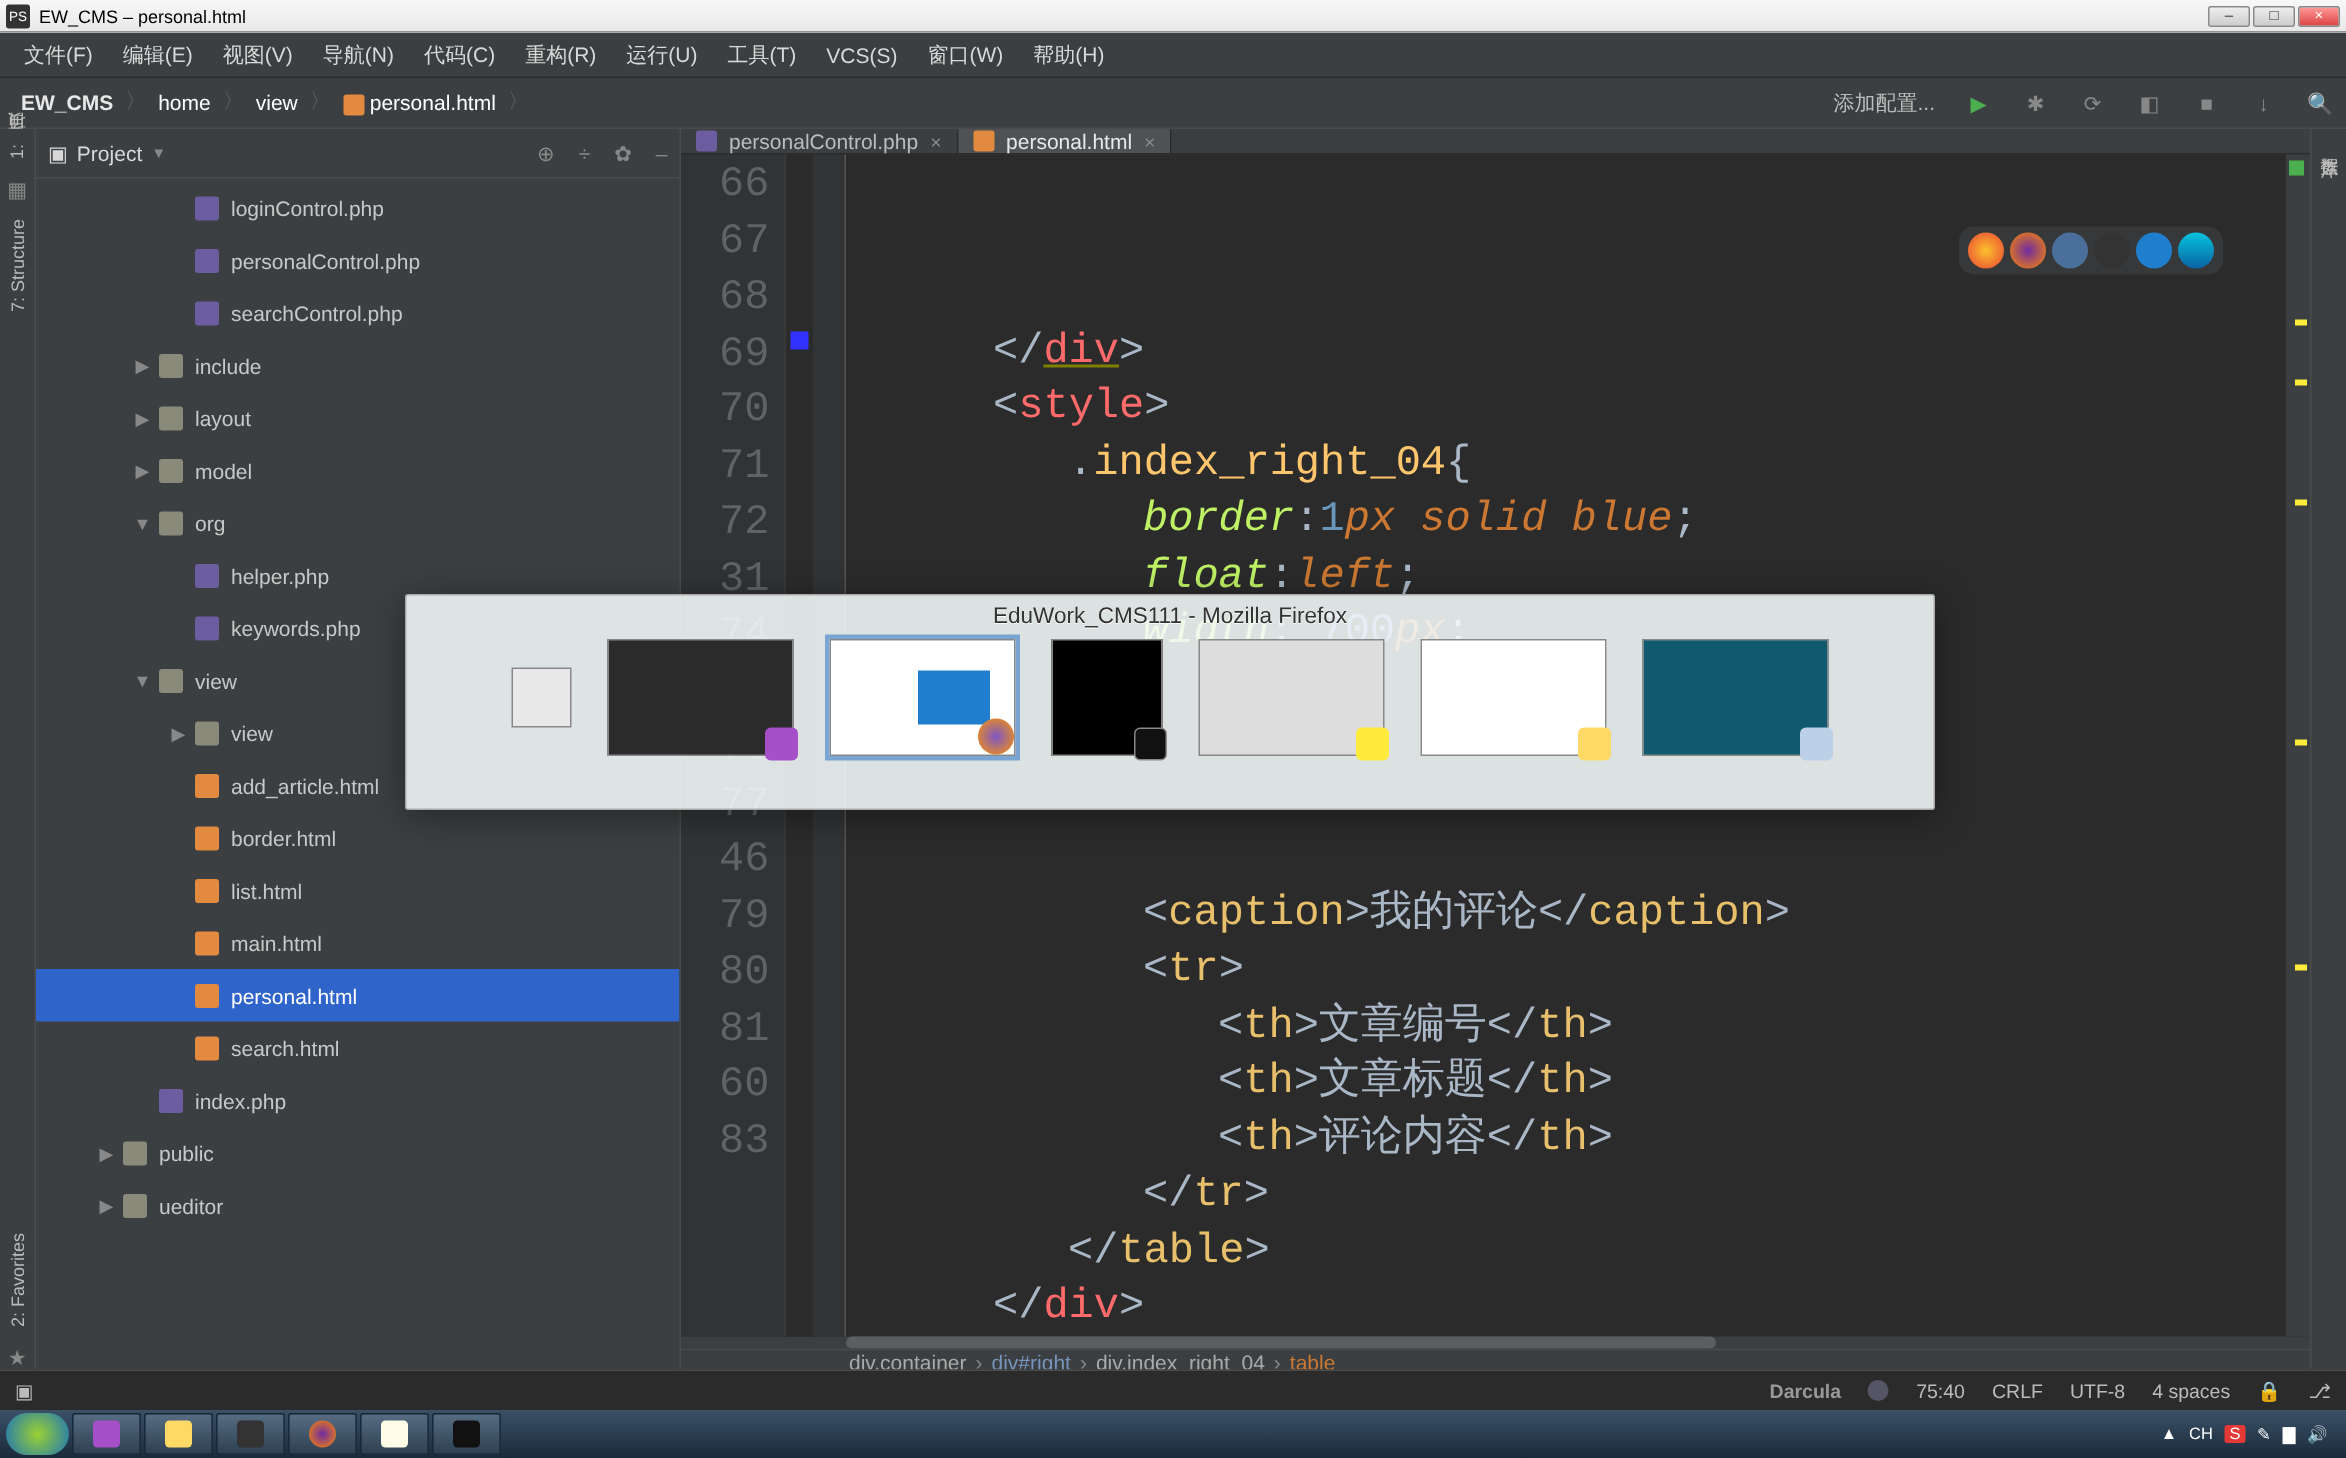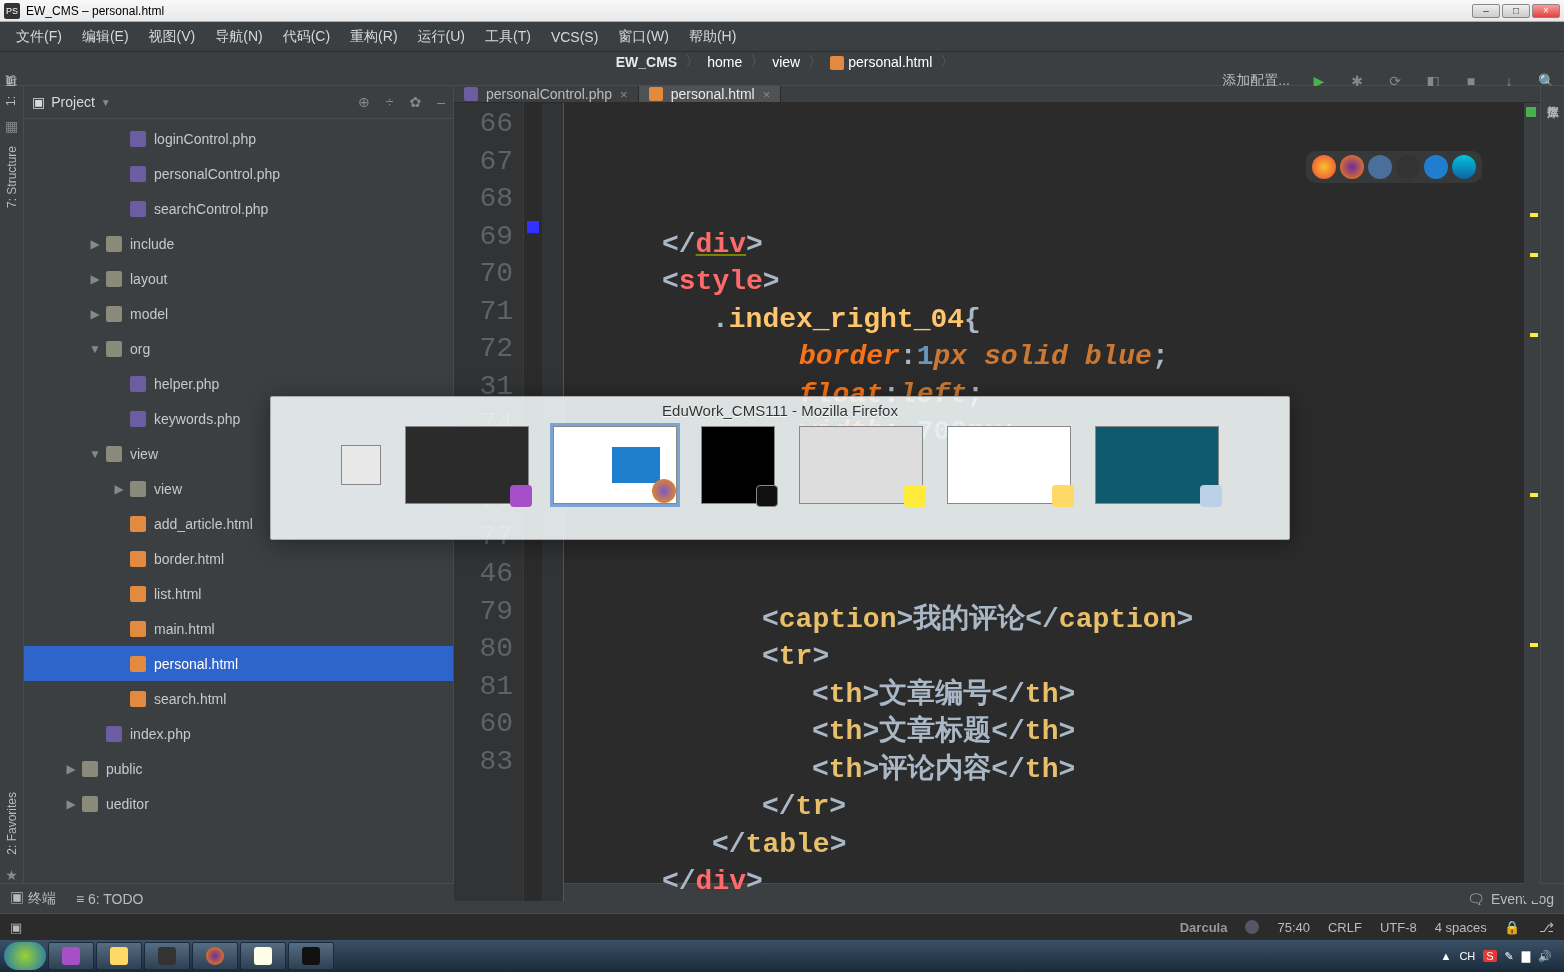--- a/index.html
+++ b/index.html
@@ -11,21 +11,21 @@
 .titlebar .title-text { font-size: 12px; color: #000; }
 .titlebar .win-controls { margin-left: auto; display: flex; gap: 2px; }
 .titlebar .win-btn { width: 28px; height: 14px; background: linear-gradient(#eee,#ccc); border: 1px solid #888; border-radius: 2px; display:flex; align-items:center; justify-content:center; font-size:10px; color:#333; }
 .titlebar .win-btn.close { background: linear-gradient(#f99,#d44); color:#fff;}
 
 
 .ide { height: 918px; background: #3c3f41; color: #bbb; display: flex; flex-direction: column; }
 .menubar { height: 30px; background: #3c3f41; display: flex; align-items: center; padding: 0 6px; border-bottom: 1px solid #2b2b2b; }
 .menubar .item { padding: 0 10px; font-size: 14px; color: #d8d8d8; cursor: default; }
 
-.navbar { height: 34px; background: #3c3f41; display: flex; align-items: center; border-bottom: 1px solid #4b4b4b; padding: 0 8px; flex-direction: column; }
+.navbar { height: 34px; background: #3c3f41; display: flex; align-items: center; border-bottom: 1px solid #4b4b4b; padding: 0 8px; }
 .crumb { display: flex; align-items: center; gap: 2px; font-size: 14px; }
 .crumb .seg { padding: 2px 6px; color: #ffffff; }
 .crumb .seg.first { font-weight: bold; color: #e8e8e8; }
 .crumb .chev { color: #666; }
 .crumb .file-icon { width:14px; height:14px; background:#e28a3f; display:inline-block; border-radius:2px; margin-right:4px; vertical-align:middle;}
 .navbar .right-tools { margin-left: auto; display: flex; align-items: center; gap: 20px; }
 .navbar .config-btn { color: #bbb; font-size: 14px; }
 .navbar .tool-ic { width: 18px; height: 18px; color: #888; display:flex; align-items:center; justify-content:center; }
 
 .main { flex: 1; display: flex; min-height: 0; }
@@ -58,25 +58,25 @@
 .tab { display:flex; align-items:center; padding:0 10px; gap:8px; color:#bbb; border-right:1px solid #2b2b2b; }
 .tab.active { background:#4e5254; color:#e8e8e8; }
 .tab .tab-ic { width:14px; height:14px; display:inline-block; border-radius:2px;}
 .tab .close { color:#888; font-size:13px;}
 
 .code-area { flex:1; display:flex; position:relative; font-family:"Consolas","Courier New",monospace; font-size:28px; }
 .gutter-col { width:70px; background:#313335; text-align:right; padding-right:10px; color:#606366; border-right:1px solid #3a3a3a; line-height:37.5px; padding-top:2px;}
 .fold-col { width:22px; background:#313335; border-right:1px solid #555; position:relative;}
 .gutter2 { width:18px; background:#2b2b2b; position:relative;}
 .gutter2 .blue-sq { width:12px; height:12px; background:#3030ff; position:absolute; left:3px;}
-.code-lines { flex:1; line-height:37.5px; padding-left:8px; white-space:pre; color:#a9b7c6; padding-top:10px; position:relative;font-weight:bold;}
+.code-lines { flex:1; line-height:37.5px; padding-left:8px; white-space:pre; color:#a9b7c6; padding-top:0; position:relative;}
 .code-lines .ln { height:37.5px; }
 .t-tag { color:#e8bf6a; }
 .t-class { color:#ffc66d; }
-.t-prop { color:#f97316; font-style:italic;margin-left:37px; }
+.t-prop { color:#bef264; font-style:italic; }
 .t-num { color:#6897bb; }
 .t-kw { color:#cc7832; font-style:italic;}
 .t-br { color:#a9b7c6; }
 .t-red { color:#ff6b6b; }
 .t-text { color:#a9b7c6; }
 .code-lines .indent1 { display:inline-block; width: 90px; }
 .code-lines .indent2 { display:inline-block; width: 140px; }
 .code-lines .indent3 { display:inline-block; width: 190px; }
 .code-lines .indent4 { display:inline-block; width: 240px; }
 .right-marker-col { width:16px; background:#3c3f41; position:relative;}
@@ -367,25 +367,20 @@
           <span>›</span>
         <span class="bc high">table</span>
       </div>
     </div>
 
     <div class="right-gutter">
       <div class="tab-text">数据库</div>
     </div>
   </div>
 
-  <div class="bottombar">
-    <span>▣ <span>终端</span></span>
-    <span>≡ <span>6: TODO</span></span>
-    <span class="rt">🗨 <span>Event Log</span></span>
-  </div>
 
   <div class="statusbar">
     <span class="sb-left">▣</span>
     <span class="theme">Darcula</span>
     <span class="theme-ic"></span>
     <span>75:40</span>
     <span>CRLF</span>
     <span>UTF-8</span>
     <span>4 spaces</span>
     <span class="lock">🔒</span>

